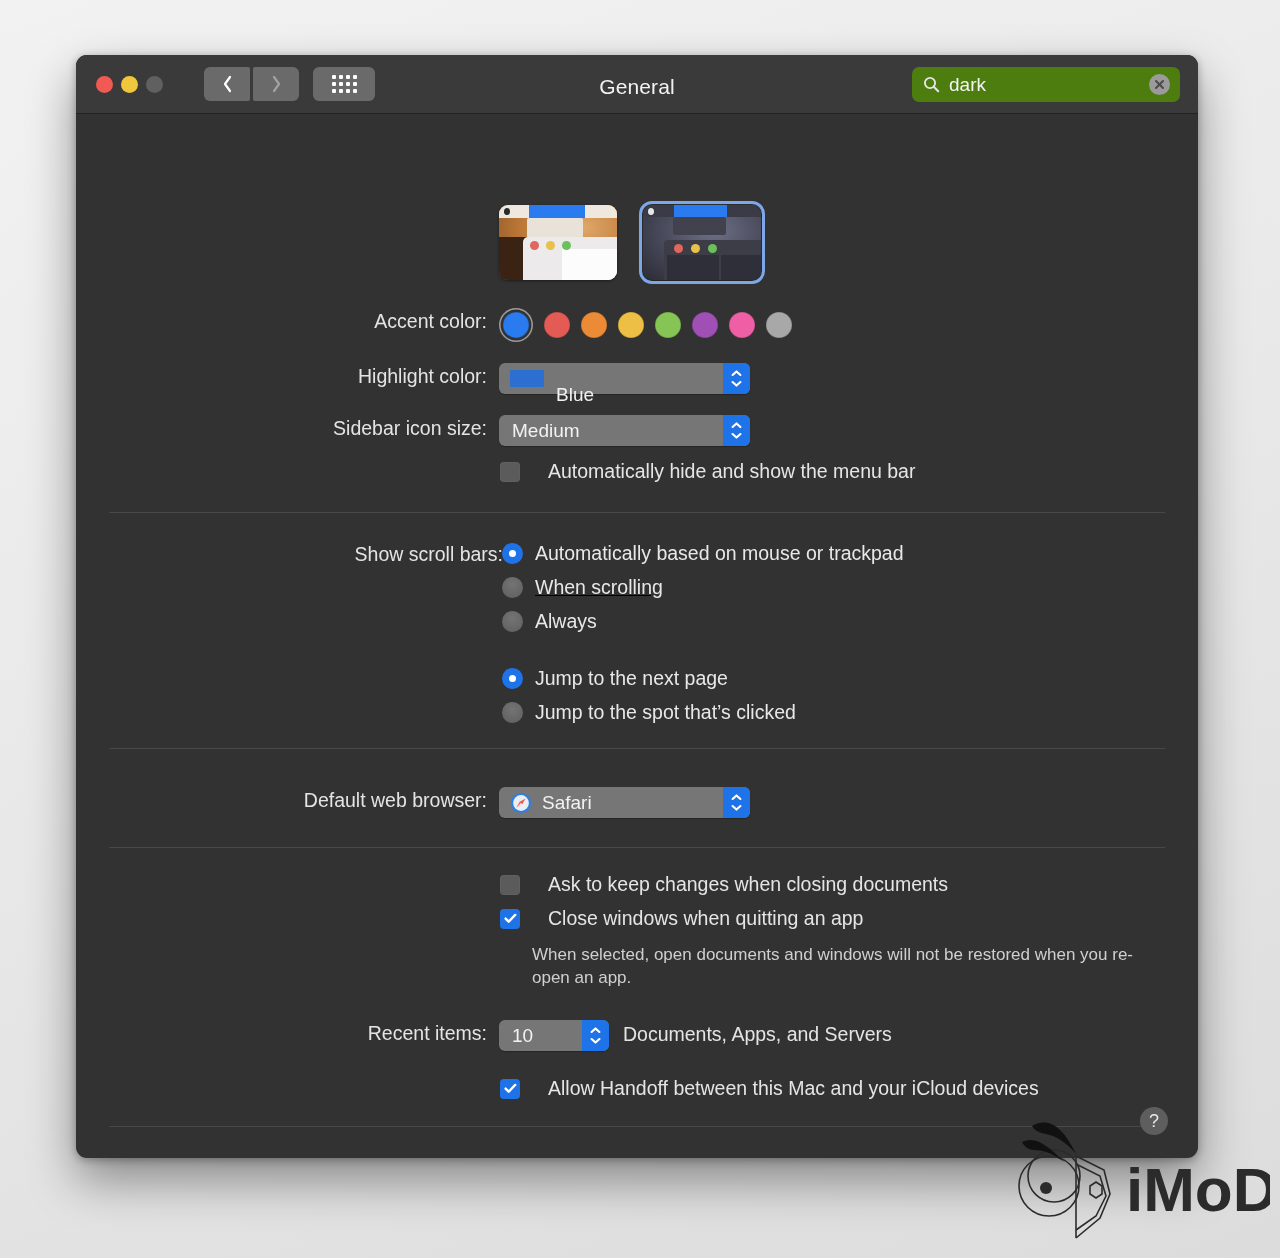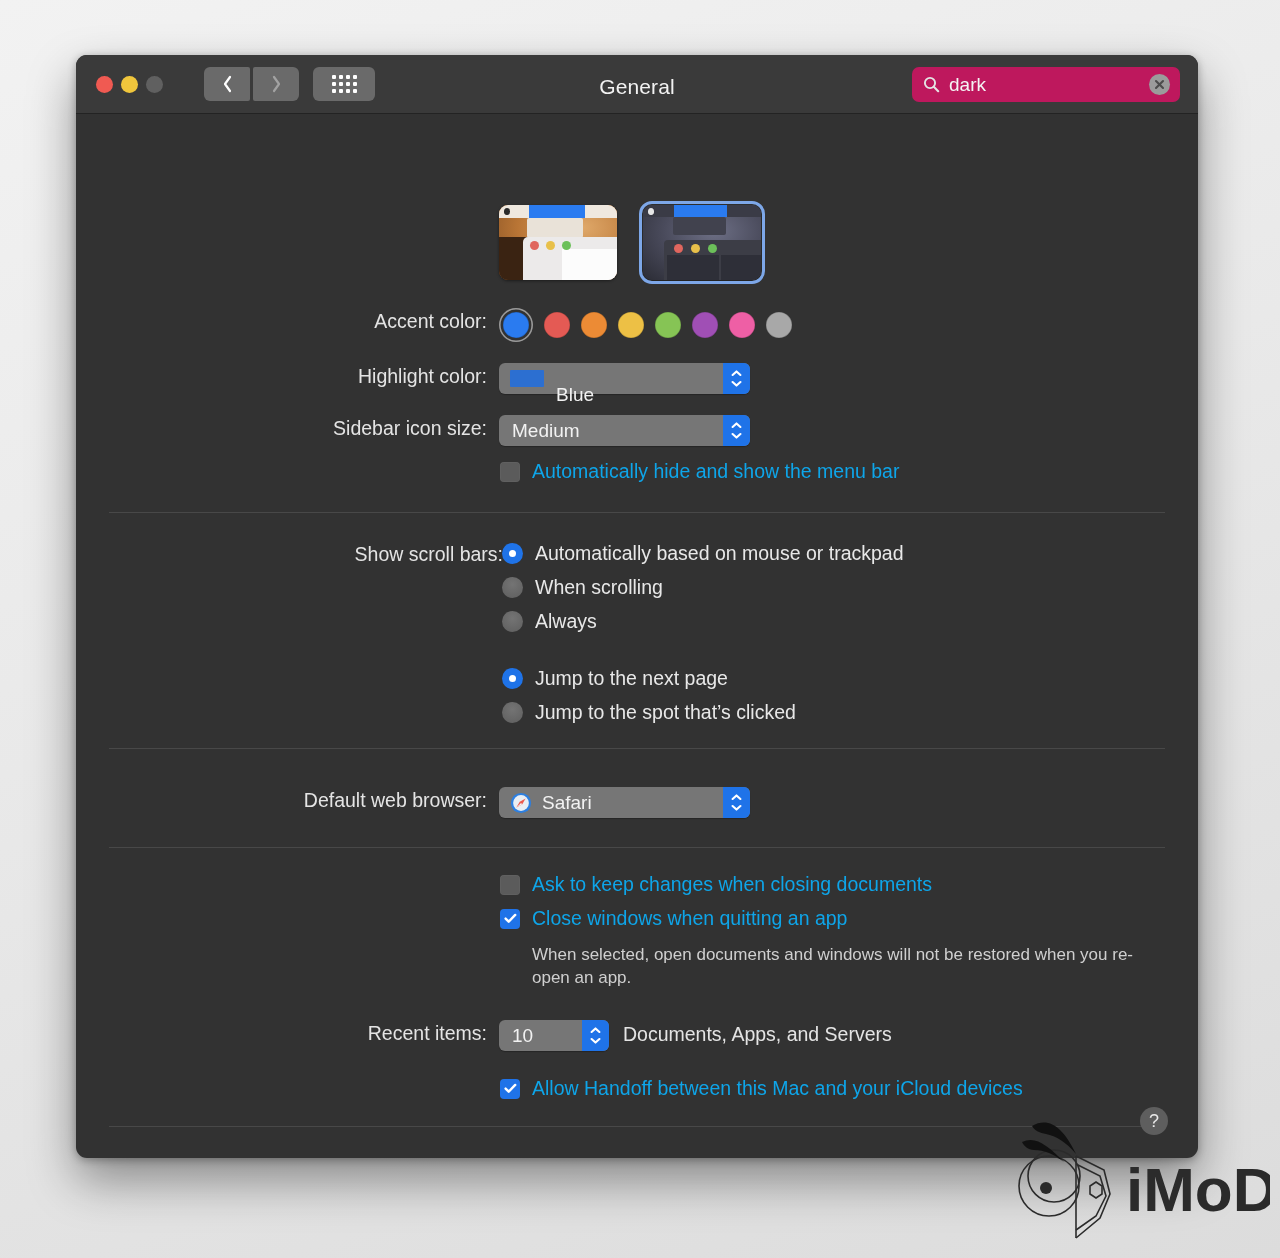--- a/index.html
+++ b/index.html
@@ -91,21 +91,21 @@
     text-align: center;
     color: #f2f2f2;
     font-size: 21px;
     letter-spacing: 0.1px;
   }
 
   .search-wrap {
     position: absolute;
     right: 18px; top: 12px;
     width: 268px; height: 35px;
-    background: #be185d;
+    background: #4d7c0f;
     border-radius: 7px;
     display: flex; align-items: center;
   }
   .search-ico { margin-left: 11px; width: 17px; height: 17px; flex: none; }
   .search-ico circle { fill: none; stroke: #e4e4e4; stroke-width: 1.9; }
   .search-ico line   { stroke: #e4e4e4; stroke-width: 2.1; stroke-linecap: round; }
   .search-val {
     margin-left: 9px;
     flex: 1;
     color: #f4f4f4;
@@ -274,21 +274,21 @@
   .cb-row { display: flex; align-items: center; }
   .cbox {
     width: 20px; height: 20px; border-radius: 4px;
     flex: none;
     display: flex; align-items: center; justify-content: center;
   }
   .cbox.off { background: #5b5b5b; box-shadow: inset 0 0 0 0.5px rgba(255,255,255,0.07); }
   .cbox.on  { background: #1f73e8; }
   .cbox svg { width: 13px; height: 11px; }
   .cbox path { fill: none; stroke: #ffffff; stroke-width: 2.4; stroke-linecap: round; stroke-linejoin: round; }
-  .cb-label { color: #0ea5e9; font-size: 19.5px; margin-left: 12px; white-space: nowrap; }
+  .cb-label { color: #e5e5e5; font-size: 19.5px; margin-left: 28px; white-space: nowrap; }
 
   
   .rb-row { display: flex; align-items: center; }
   .radio {
     width: 21px; height: 21px; border-radius: 50%;
     flex: none;
     display: flex; align-items: center; justify-content: center;
   }
   .radio.off { background: radial-gradient(circle at 50% 35%, #747474 0%, #5e5e5e 100%); }
   .radio.on  { background: #1f73e8; }
@@ -495,21 +495,21 @@
 
     <div class="row" style="top:429px; left:16px; width:411px; justify-content:flex-end;">
       <span class="lbl">Show scroll bars:</span>
     </div>
     <div class="rb-row" style="position:absolute; left:426px; top:428px;">
       <span class="radio on">
           <span class="dot"></span>
         </span>
       <span class="rb-label">Automatically based on mouse or trackpad</span>
     </div>
-    <div class="rb-row" style="position:absolute; left:426px; top:462px;">
+    <div class="rb-row" style="position:absolute; left:426px; top:462px;text-decoration:underline;">
       <span class="radio off"></span>
       <span class="rb-label">When scrolling</span>
     </div>
     <div class="rb-row" style="position:absolute; left:426px; top:496px;">
       <span class="radio off"></span>
       <span class="rb-label">Always</span>
     </div>
 
     <div class="rb-row" style="position:absolute; left:426px; top:553px;">
       <span class="radio on">

